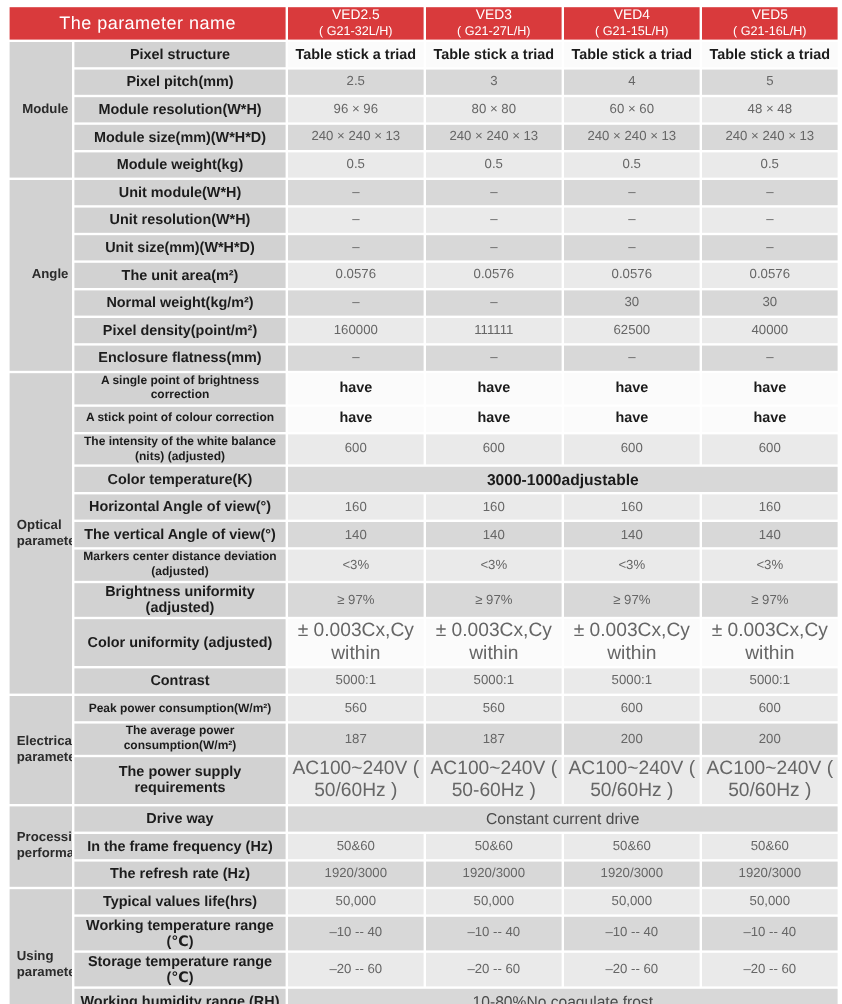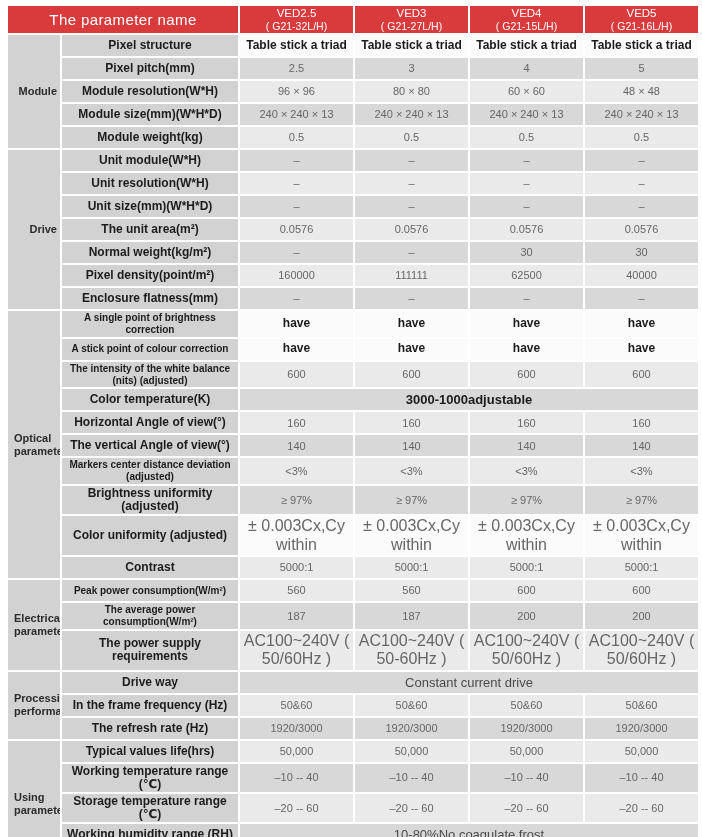--- a/index.html
+++ b/index.html
@@ -108,21 +108,21 @@
         <td class="val sd">240 × 240 × 13</td>
       </tr>
       <tr>
         <td class="param">Module weight(kg)</td>
         <td class="val sl">0.5</td>
         <td class="val sl">0.5</td>
         <td class="val sl">0.5</td>
         <td class="val sl">0.5</td>
       </tr>
       <tr>
-        <td class="group" rowspan="7">Drive</td>
+        <td class="group" rowspan="7">Angle</td>
         <td class="param">Unit module(W*H)</td>
         <td class="val sd">–</td>
         <td class="val sd">–</td>
         <td class="val sd">–</td>
         <td class="val sd">–</td>
       </tr>
       <tr>
         <td class="param">Unit resolution(W*H)</td>
         <td class="val sl">–</td>
         <td class="val sl">–</td>

